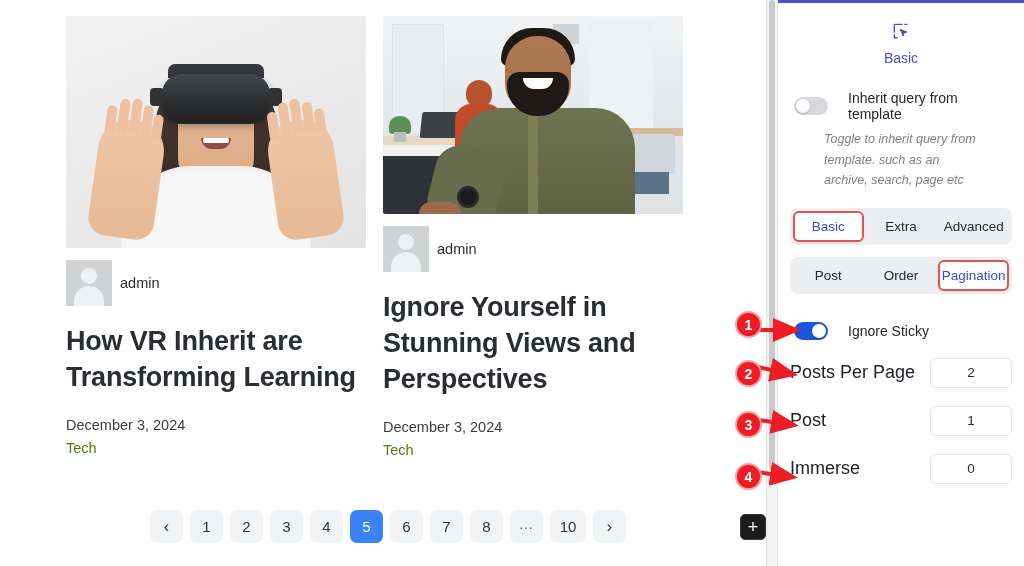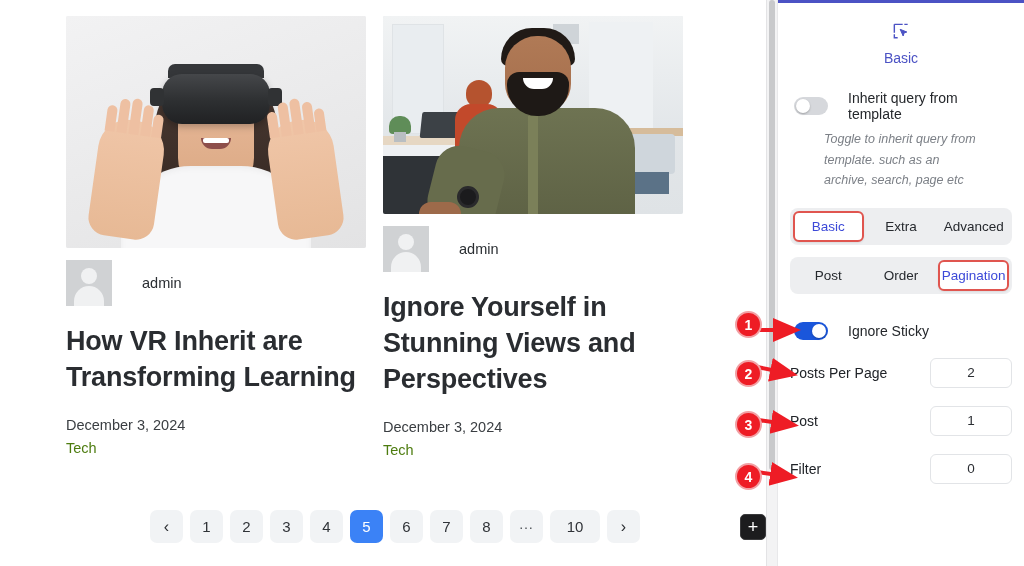--- a/index.html
+++ b/index.html
@@ -97,21 +97,21 @@
   .of-man-hair{position:absolute;left:118px;top:12px;width:74px;height:38px;border-radius:36px 36px 8px 8px;background:#201a16;}
   .of-man-beard{position:absolute;left:124px;top:56px;width:62px;height:44px;border-radius:12px 12px 30px 30px;background:#1e1916;}
   .of-man-mouth{position:absolute;left:140px;top:62px;width:30px;height:11px;border-radius:0 0 14px 14px;background:#fff;}
   .of-man-body{position:absolute;left:76px;top:92px;width:176px;height:118px;border-radius:40px 40px 0 0;
     background:linear-gradient(180deg,#6e7352 0%,#5d6144 100%);}
   .of-man-placket{position:absolute;left:50%;top:100px;width:10px;height:110px;transform:translateX(-50%);background:#7b8059;}
   .of-man-arm{position:absolute;left:48px;top:132px;width:70px;height:80px;border-radius:24px;background:#676c4c;transform:rotate(14deg);}
   .of-man-hand{position:absolute;left:36px;top:186px;width:42px;height:26px;border-radius:12px;background:#9d6a4a;}
   .of-watch{position:absolute;left:74px;top:170px;width:22px;height:22px;border-radius:11px;background:#1b1b1d;border:3px solid #2a2a2c;}
 
-  .post-meta { display: flex; align-items: center; gap: 30px; margin-top: 12px; }
+  .post-meta { display: flex; align-items: center; gap: 8px; margin-top: 12px; }
   .avatar {
     width: 46px; height: 46px; background: #d0d2d4; position: relative; overflow: hidden; flex: none;
   }
   .avatar:before{ content:""; position:absolute; left:50%; top:8px; width:16px;height:16px;
     transform:translateX(-50%); border-radius:50%; background:#f0f1f2;}
   .avatar:after{ content:""; position:absolute; left:50%; top:26px; width:30px;height:22px;
     transform:translateX(-50%); border-radius:15px 15px 0 0; background:#f0f1f2;}
   .meta-author { font-size: 14.5px; color: #2b2f33; }
   .post-title {
     margin-top: 18px;
@@ -127,21 +127,21 @@
     display: flex; gap: 7px; align-items: center;
   }
   .pg-btn {
     width: 33px; height: 33px; border-radius: 7px; background: #f1f3f5;
     display: flex; align-items: center; justify-content: center;
     font-size: 15px; color: #303338; border: none; cursor: pointer;
   }
   .pg-btn.active { background: #3b82f6; color: #fff; }
   .pg-btn.arrow { font-size: 16px; color: #2c2f33; }
   .pg-btn.dots { font-size: 15px; color: #55595e; letter-spacing:1px; padding-bottom:6px;}
-  .pg-btn.wide { width: 50px; }
+  .pg-btn.wide { width: 36px; }
 
   
   .panel-divider {
     position: absolute; left: 766px; top: 0; width: 12px; height: 566px;
     background: #f3f3f4; border-left: 1px solid #e3e3e5; border-right: 1px solid #e8e8ea;
   }
   .panel-scroll-thumb {
     position: absolute; left: 769px; top: 0; width: 6px; height: 470px;
     background: #c8c9cb; border-radius: 3px;
   }
@@ -200,21 +200,21 @@
   }
   .seg.active { background: #ffffff; color: #3c49d8; box-shadow: 0 1px 2px rgba(0,0,0,.08); }
   .seg.marked { border: 2px solid #e0554f; padding: 6px 0; }
 
   .seg-group.sub { margin-top: 12px; }
 
   .field-row {
     display: flex; align-items: center; justify-content: space-between;
     padding: 0 12px; margin-top: 18px; gap: 8px;
   }
-  .field-label { font-size: 14px; color: #202328; }
+  .field-label { font-size: 18px; color: #202328; }
   .field-input {
     width: 82px; height: 30px; border: 1px solid #e2e4e7; border-radius: 6px;
     background: #fff; text-align: center; font-size: 13.5px; color: #2b2e33;
     font-family: "Liberation Sans", sans-serif;
   }
   .switch-row-main { margin-top: 22px; }
 
   .add-btn {
     position: absolute; left: -38px; top: 514px; width: 26px; height: 26px;
     background: #1c1c1e; border-radius: 5px; display: flex;
@@ -382,21 +382,21 @@
       <span class="field-label">Posts Per Page</span>
       <input class="field-input" type="text" value="2" style="">
     </div>
 
     <div class="field-row">
       <span class="field-label">Post</span>
       <input class="field-input" type="text" value="1" style="">
     </div>
 
     <div class="field-row">
-      <span class="field-label">Filter</span>
+      <span class="field-label">Immerse</span>
       <input class="field-input" type="text" value="0" style="">
     </div>
 
     <div class="add-btn">
       <span>+</span>
     </div>
   </div>
 
   <svg class="annot" style="left:0;top:0;width:1024px;height:566px;pointer-events:none;">
     <defs>

